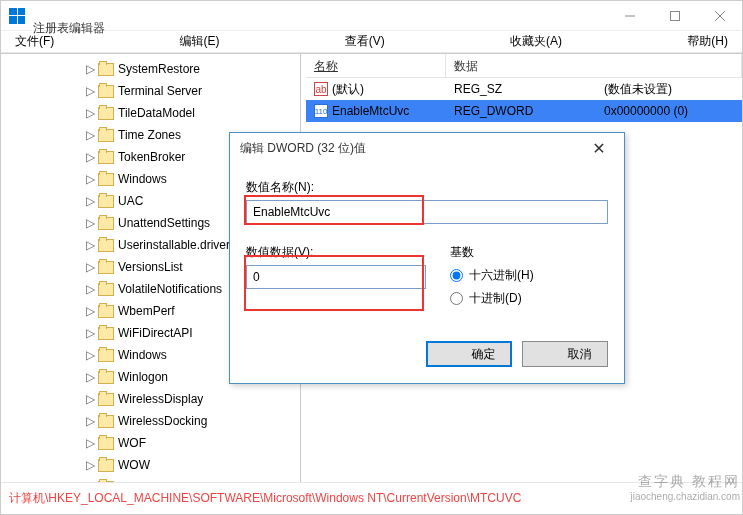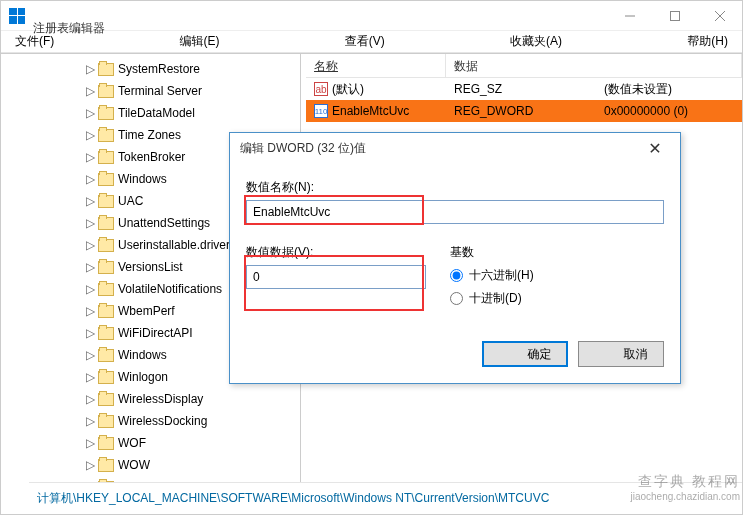--- a/index.html
+++ b/index.html
@@ -20,39 +20,39 @@
 
 
 .main { display: flex; height: calc(100% - 30px - 22px - 32px); border-top: 1px solid #ccc; }
 .tree { width: 300px; border-right: 1px solid #ccc; overflow: hidden; padding: 4px 0; }
 .tree-sizer { width: 5px; cursor: ew-resize; }
 .list { flex: 1; display: flex; flex-direction: column; }
 .cols { display: flex; height: 24px; border-bottom: 1px solid #e5e5e5; }
 .col { padding: 4px 8px; border-right: 1px solid #e5e5e5; color: #333; }
 .col.n { width: 140px; text-decoration: underline; } .col.t { width: 150px; } .col.d { flex: 1; }
 .row { display: flex; height: 22px; align-items: center; }
-.row.sel { background: #f97316; }
+.row.sel { background: #3b82f6; }
 .cell { padding: 0 8px; overflow: hidden; white-space: nowrap; }
 .cell.n { width: 140px; display: flex; align-items: center; gap: 4px; }
 .cell.t { width: 150px; } .cell.d { flex: 1; }
 .ico-str { width: 14px; height: 14px; background: #fff; border: 1px solid #c44; color: #c44; font-size: 10px; display: flex; align-items: center; justify-content: center; }
 .ico-dw { width: 14px; height: 14px; background: #fff; border: 1px solid #2a6fd6; color: #2a6fd6; font-size: 8px; display: flex; align-items: center; justify-content: center; }
 
 
 .tree-item { display: flex; align-items: center; height: 22px; padding-left: 85px; white-space: nowrap; cursor: pointer; }
 .tree-item .chev { width: 12px; color: #666; }
 .tree-item .folder { width: 16px; height: 13px; background: #ffe9a6; border: 1px solid #d4b04c; margin-right: 4px; position: relative; }
 .tree-item .folder::before { content: ""; position: absolute; top: -3px; left: 0; width: 6px; height: 3px; background: #ffe9a6; border: 1px solid #d4b04c; border-bottom: none; }
 .tree-in { position: relative; }
 
 
-.status { height: 32px; display: flex; align-items: center; padding: 0 8px; color: #0369a1; border-top: 1px solid #e5e5e5; overflow: hidden; white-space: nowrap; margin-left: 28px; }
-
-
-.dialog { position: absolute; left: 228px; top: 131px; width: 452px; background: #fff; border: 1px solid #4a90c8; box-shadow: 2px 2px 6px rgba(0,0,0,0.2); }
+.status { height: 32px; display: flex; align-items: center; padding: 0 8px; color: #ef4444; border-top: 1px solid #e5e5e5; overflow: hidden; white-space: nowrap; }
+
+
+.dialog { position: absolute; left: 228px; top: 131px; width: 396px; background: #fff; border: 1px solid #4a90c8; box-shadow: 2px 2px 6px rgba(0,0,0,0.2); }
 .dlg-title { height: 30px; display: flex; align-items: center; padding: 0 10px; color: #333; }
 .dlg-title span:first-child { flex: 1; }
 .dlg-close { width: 30px; text-align: center; font-size: 16px; cursor: pointer; }
 .dlg-body { padding: 10px 16px 16px 16px; }
 .dlg-label { margin: 6px 0 4px 0; }
 .dlg-input { width: 100%; height: 24px; border: 1px solid #7a9ec7; padding: 2px 6px; outline: none; }
 .dlg-row { display: flex; gap: 24px; margin-top: 14px; }
 .dlg-left { width: 180px; }
 .dlg-right { flex: 1; }
 .fieldset { margin-top: 2px; }

